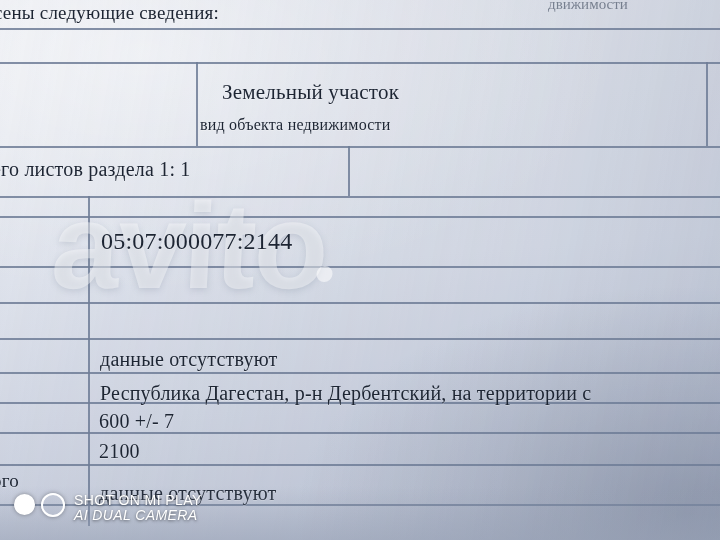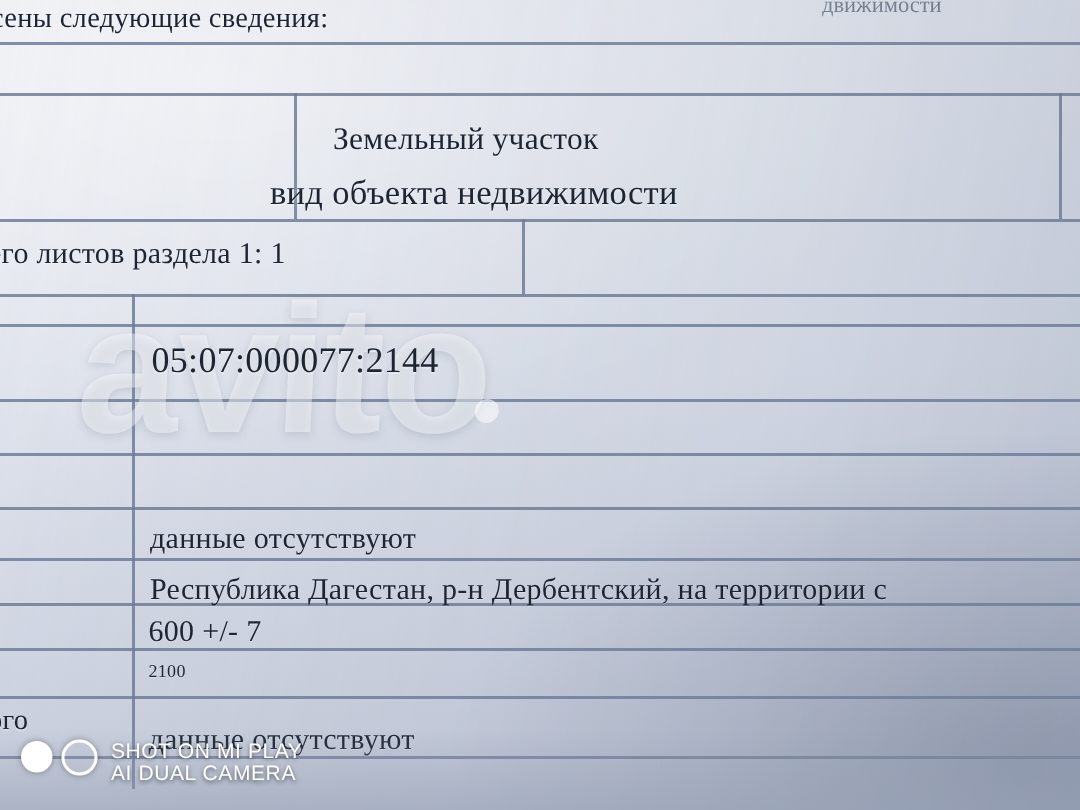--- a/index.html
+++ b/index.html
@@ -52,30 +52,30 @@
   
   .txt {
     position: absolute;
     color: #1d2533;
     white-space: nowrap;
     letter-spacing: 0.2px;
     text-shadow: 0 1px 0 rgba(255,255,255,0.30);
   }
   .t-top       { left: -6px;  top: 2px;    font-size: 19px; }
   .t-title1    { left: 222px; top: 80px;   font-size: 21px; }
-  .t-title2    { left: 180px; top: 116px;  font-size: 23px; }
+  .t-title2    { left: 200px; top: 116px;  font-size: 16px; }
   .t-sheets    { left: -8px;  top: 158px;  font-size: 20px; }
   .t-sections  { left: 478px; top: 164px;  font-size: 20px; }
   .t-cad       { left: 101px; top: 228px;  font-size: 24px; }
   .t-quarter   { left: 101px; top: 279px;  font-size: 20px; }
   .t-date      { left: 100px; top: 313px;  font-size: 20px; }
   .t-nodata1   { left: 100px; top: 348px;  font-size: 20px; }
   .t-address   { left: 100px; top: 382px;  font-size: 20px; }
   .t-area      { left: 99px;  top: 410px;  font-size: 20px; }
-  .t-cost      { left: 99px;  top: 440px;  font-size: 12px; }
+  .t-cost      { left: 99px;  top: 440px;  font-size: 20px; }
   .t-left-frag { left: -8px;  top: 470px;  font-size: 19px; }
   .t-nodata2   { left: 99px;  top: 482px;  font-size: 20px; }
 
   
   .watermark {
     position: absolute;
     left: 52px;
     top: 176px;
     font-size: 122px;
     font-weight: 700;
@@ -122,21 +122,21 @@
     border: 2px solid #fff;
     box-shadow: 0 0 4px rgba(0,0,0,0.35);
   }
   .cam-text {
     font-family: "Liberation Sans", sans-serif;
     color: #ffffff;
     line-height: 1.12;
     text-shadow: 0 1px 3px rgba(0,0,0,0.55);
   }
   .cam-text .l1 { font-size: 14px; letter-spacing: 0.4px; }
-  .cam-text .l2 { font-size: 14px; letter-spacing: 0.4px; }
+  .cam-text .l2 { font-size: 14px; letter-spacing: 0.4px; font-style: italic; }
   .blur-bottom {
     position: absolute;
     left: 0; right: 0; bottom: 0;
     height: 54px;
     background: linear-gradient(180deg, rgba(165,174,192,0.0) 0%, rgba(150,160,180,0.55) 100%);
     pointer-events: none;
   }
   .t-faint {
     position: absolute;
     left: 548px;

